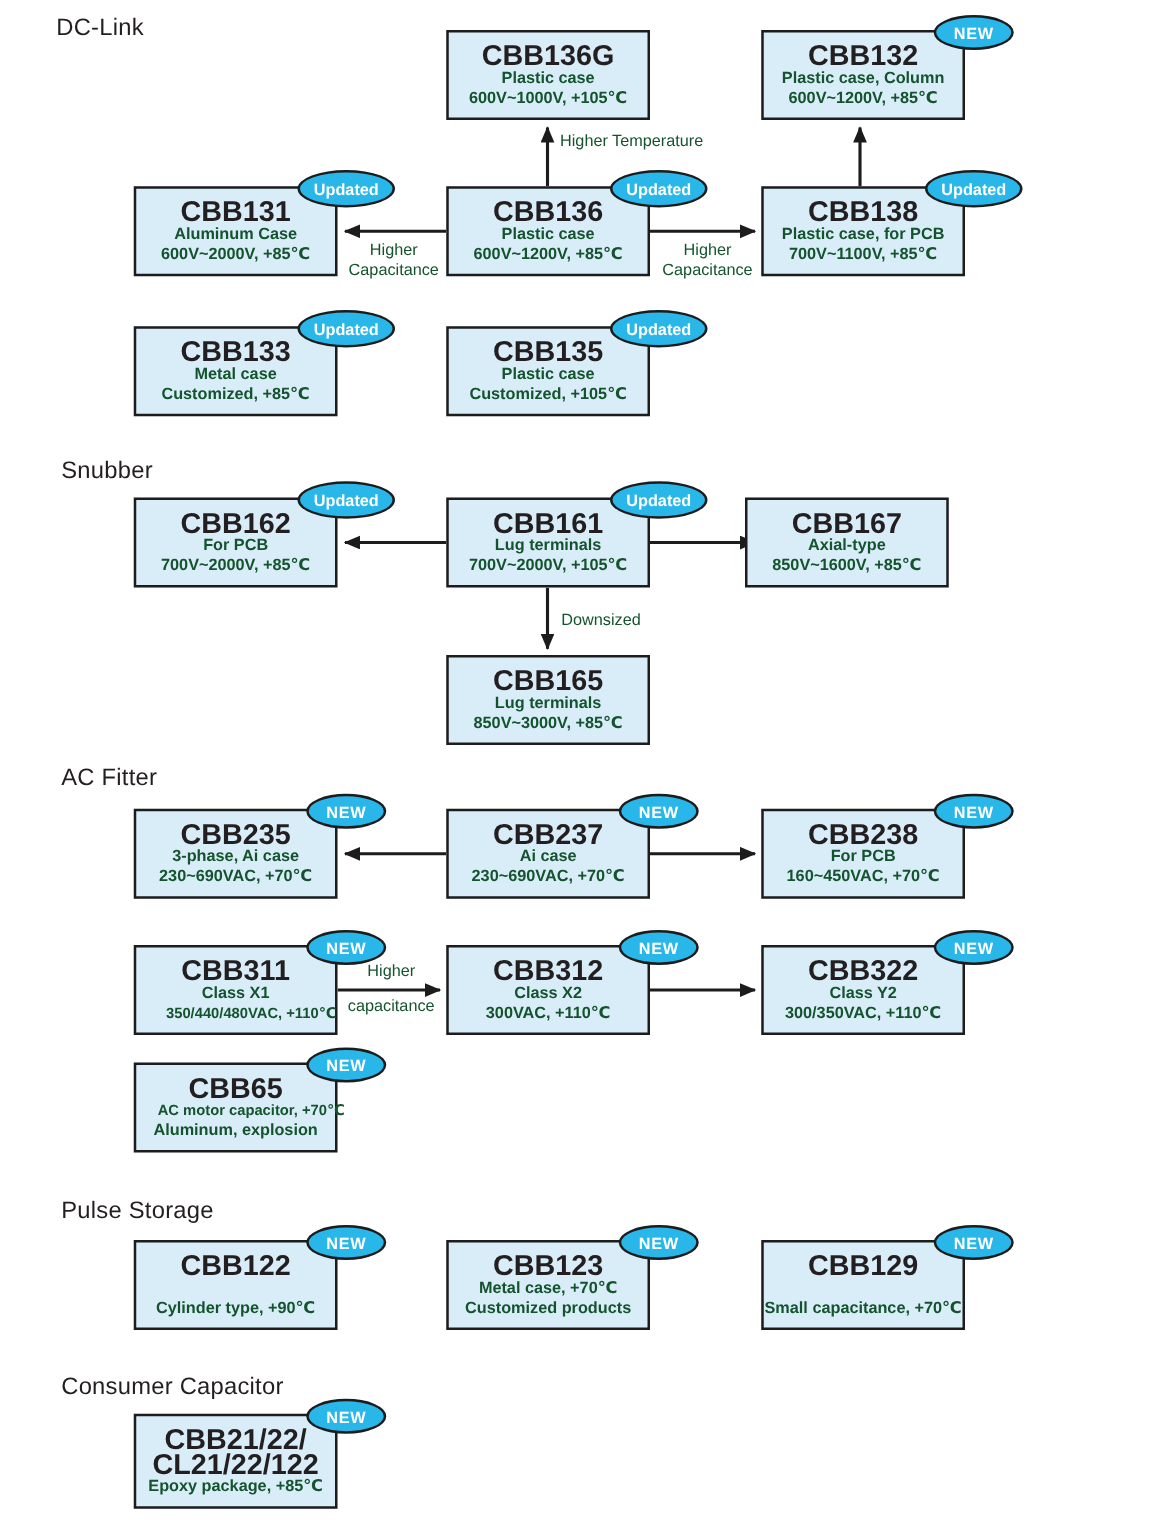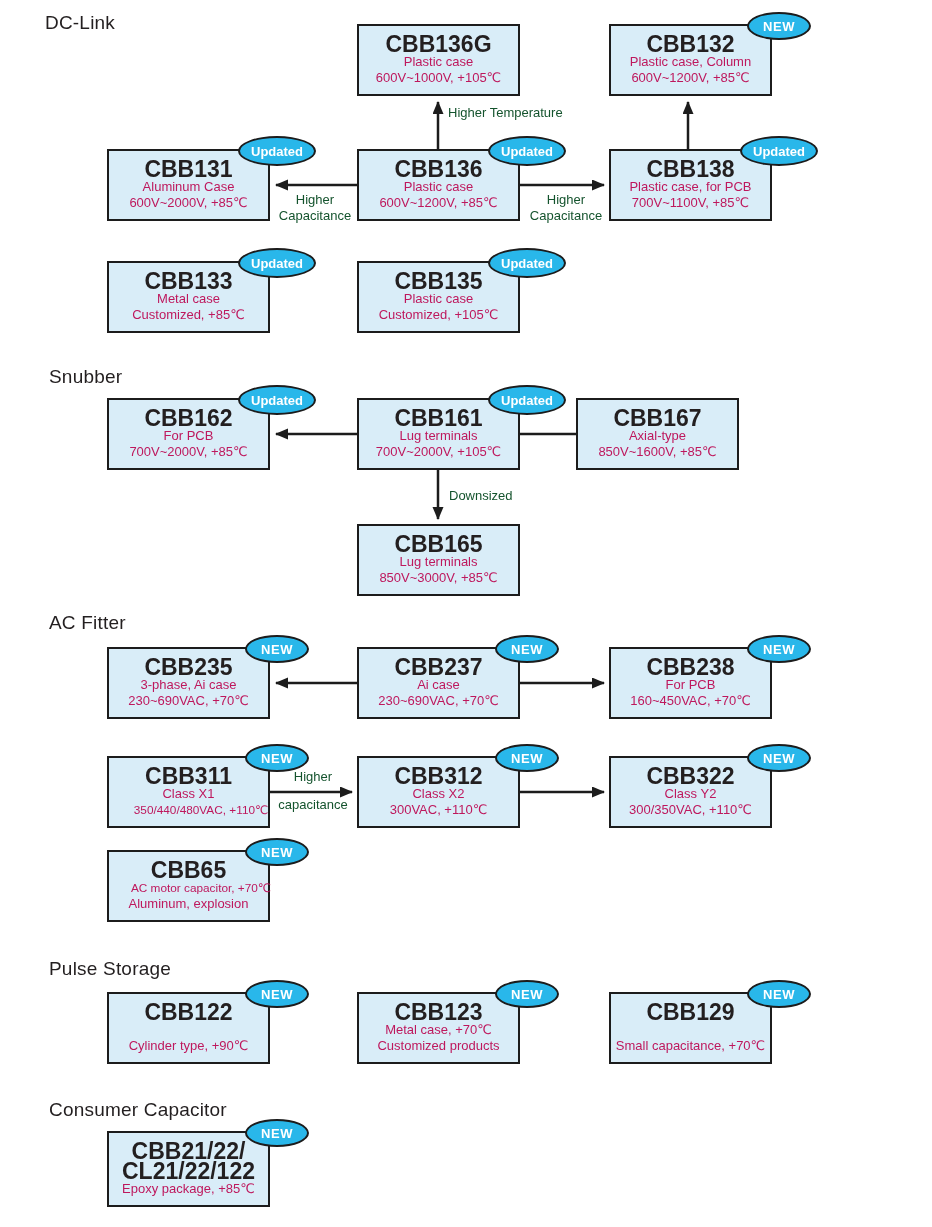--- a/index.html
+++ b/index.html
@@ -14,21 +14,21 @@
     letter-spacing:0.2px; z-index:2; white-space:nowrap;
   }
   .box {
     position:absolute; width:163px; height:72px; box-sizing:border-box;
     background:#d9edf8; border:2.5px solid #1c1c1c; z-index:2;
     display:flex; flex-direction:column; justify-content:center; align-items:center;
     text-align:center; padding:0 1px;
   }
   .box.tall { height:76px; }
   .box-title { font-weight:bold; font-size:23px; line-height:20px; color:#231f20; white-space:nowrap; }
-  .box-line  { font-size:13px; line-height:16.5px; color:#be185d; white-space:nowrap; min-height:16px; }
+  .box-line  { font-size:13px; line-height:16.5px; color:#14532d; white-space:nowrap; min-height:16px;font-weight:bold; }
   .fs12 { font-size:11.8px;margin-left:25px; }
   .badge {
     position:absolute; display:flex; align-items:center; justify-content:center;
     background:#29b7ea; border:2px solid #1c1c1c; border-radius:50%;
     color:#ffffff; font-weight:bold; z-index:3; white-space:nowrap;
   }
   .badge.updated { width:74px; height:26px; top:-15px; right:-48px; font-size:13px; }
   .badge.new     { width:60px; height:24px; top:-14px; right:-41px; font-size:13px; letter-spacing:0.5px; }
   .arrow-label {
     position:absolute; font-size:13px; line-height:16px; color:#14532d;
@@ -136,21 +136,21 @@
     <div class="box-line">700V~2000V, +85℃</div>
   </div>
 
   <div class="box" style="left:357px;top:398px">
     <div class="badge updated">Updated</div>
     <div class="box-title">CBB161</div>
     <div class="box-line">Lug terminals</div>
     <div class="box-line">700V~2000V, +105℃</div>
   </div>
 
-  <div class="box" style="left:576px;top:398px">
+  <div class="box" style="left:596px;top:398px">
     <div class="box-title">CBB167</div>
     <div class="box-line">Axial-type</div>
     <div class="box-line">850V~1600V, +85℃</div>
   </div>
 
   <div class="box" style="left:357px;top:524px">
     <div class="box-title">CBB165</div>
     <div class="box-line">Lug terminals</div>
     <div class="box-line">850V~3000V, +85℃</div>
   </div>

